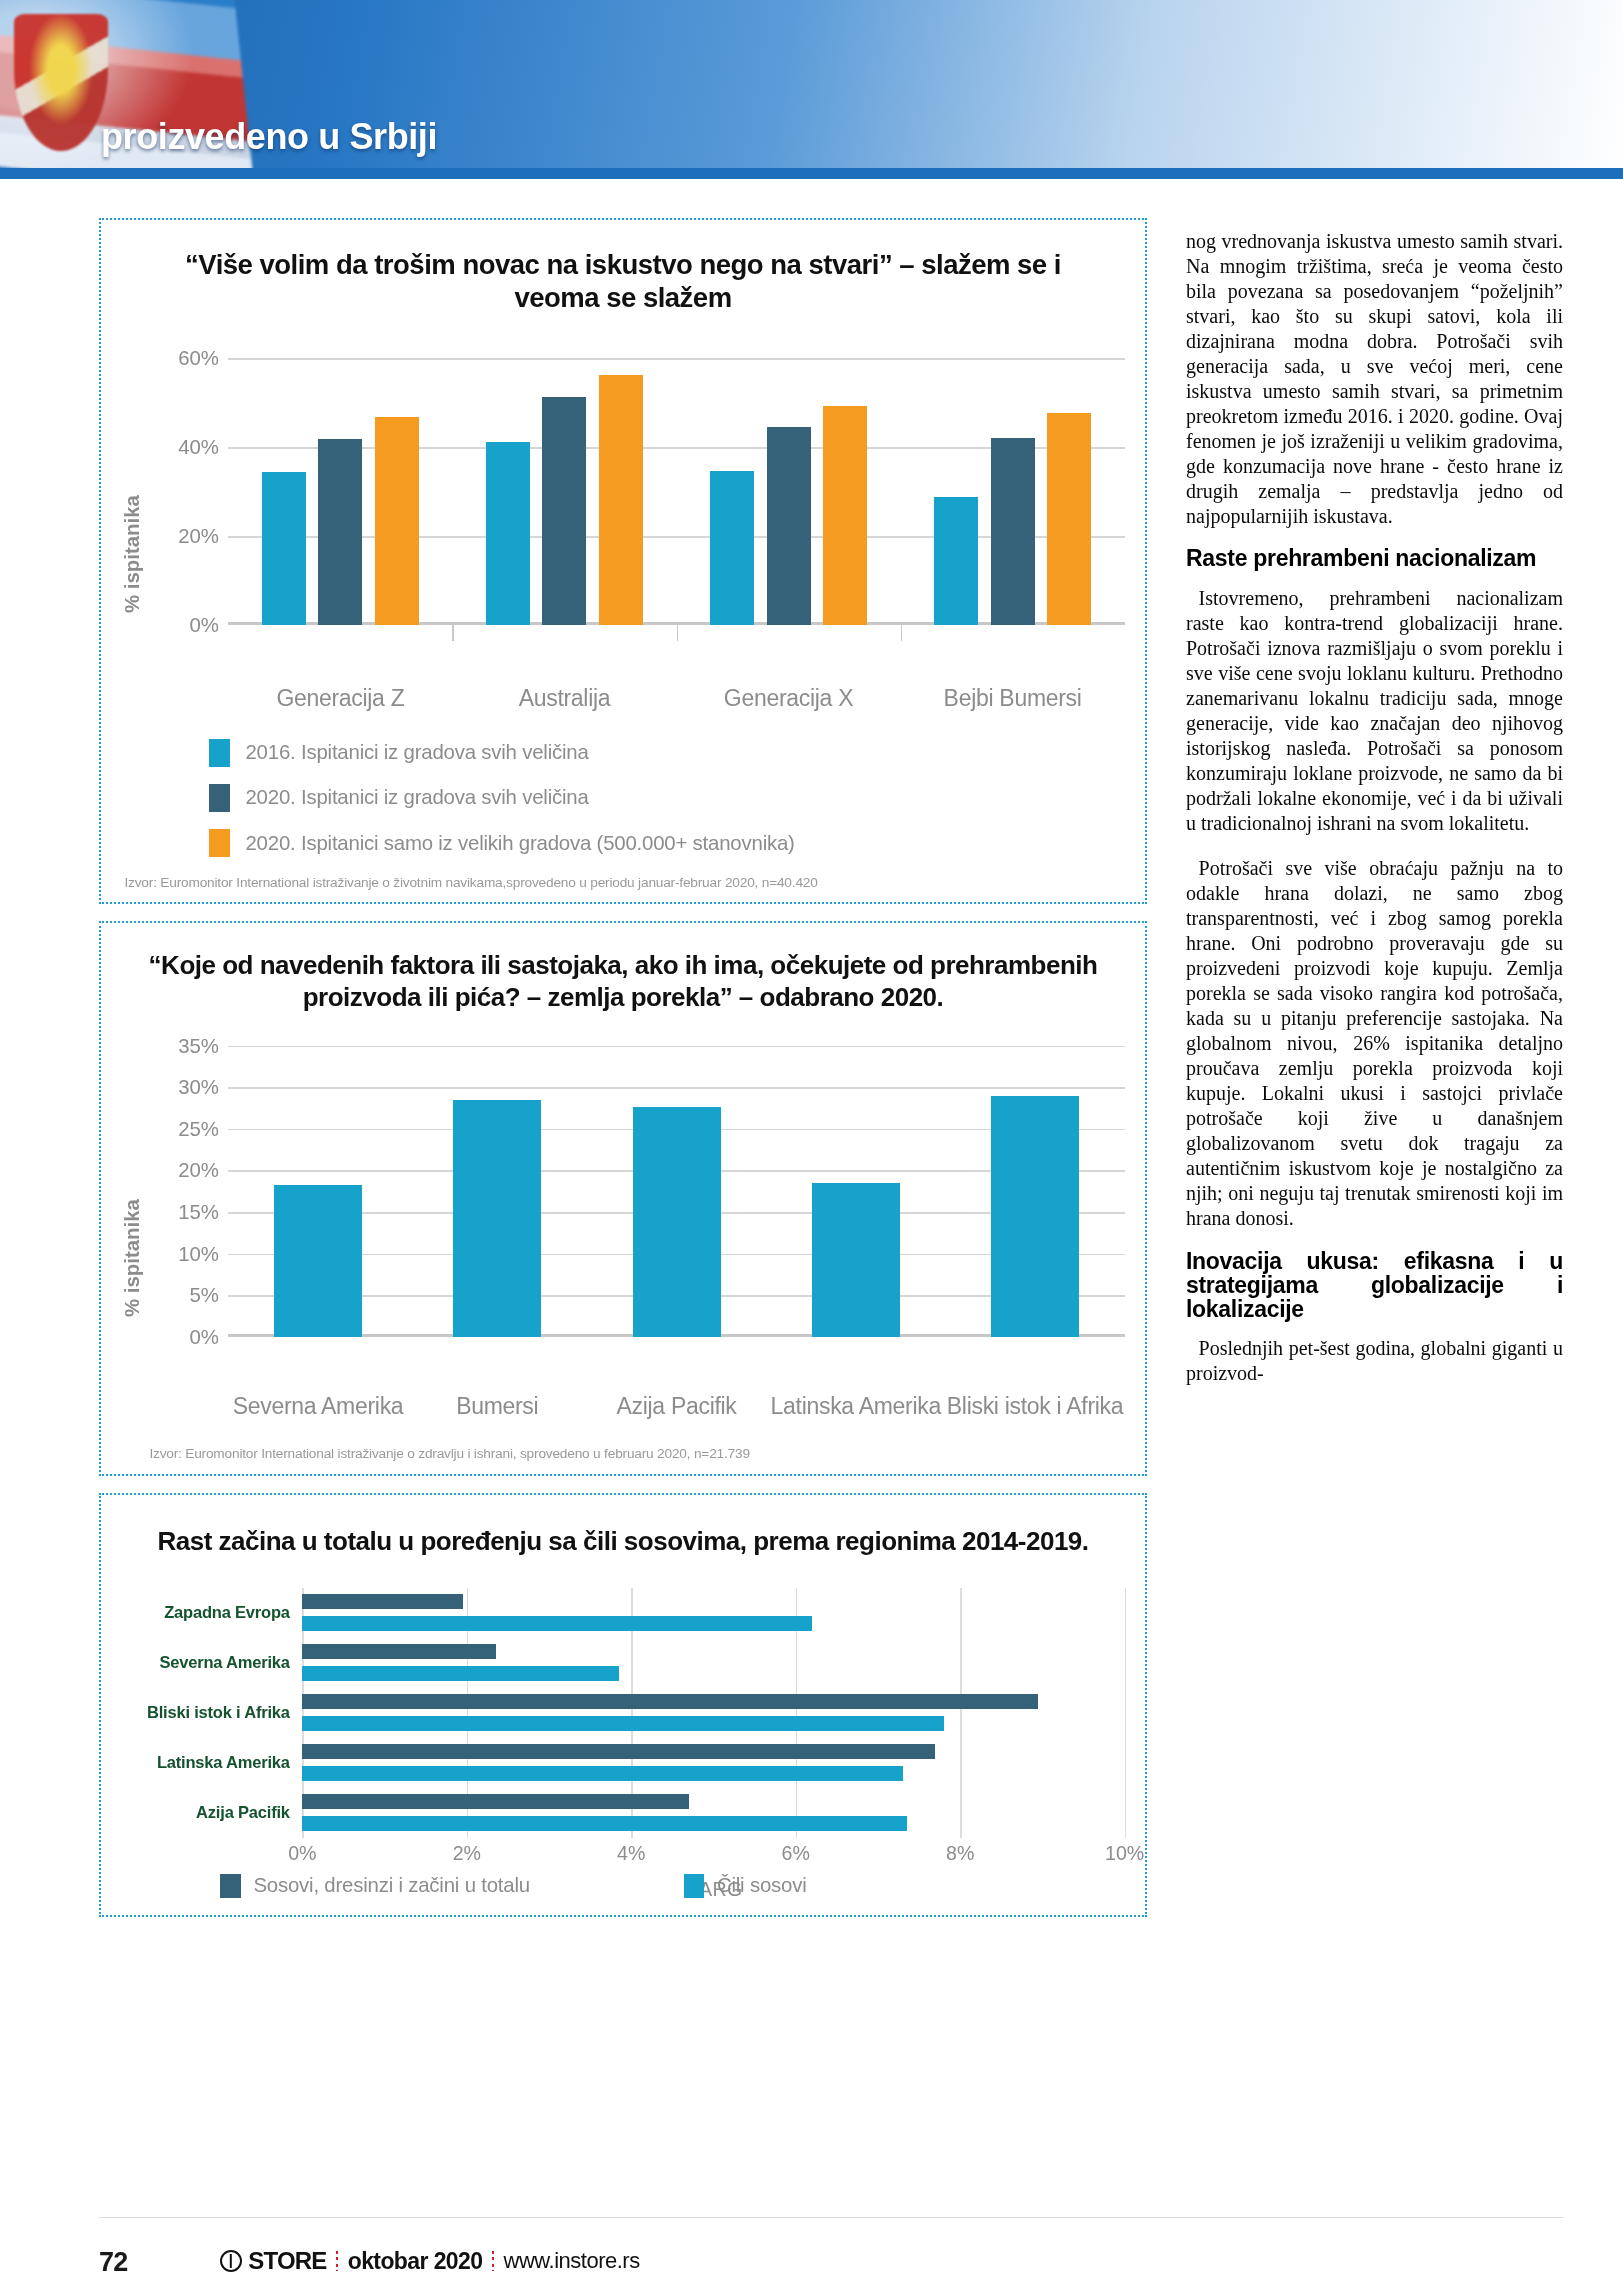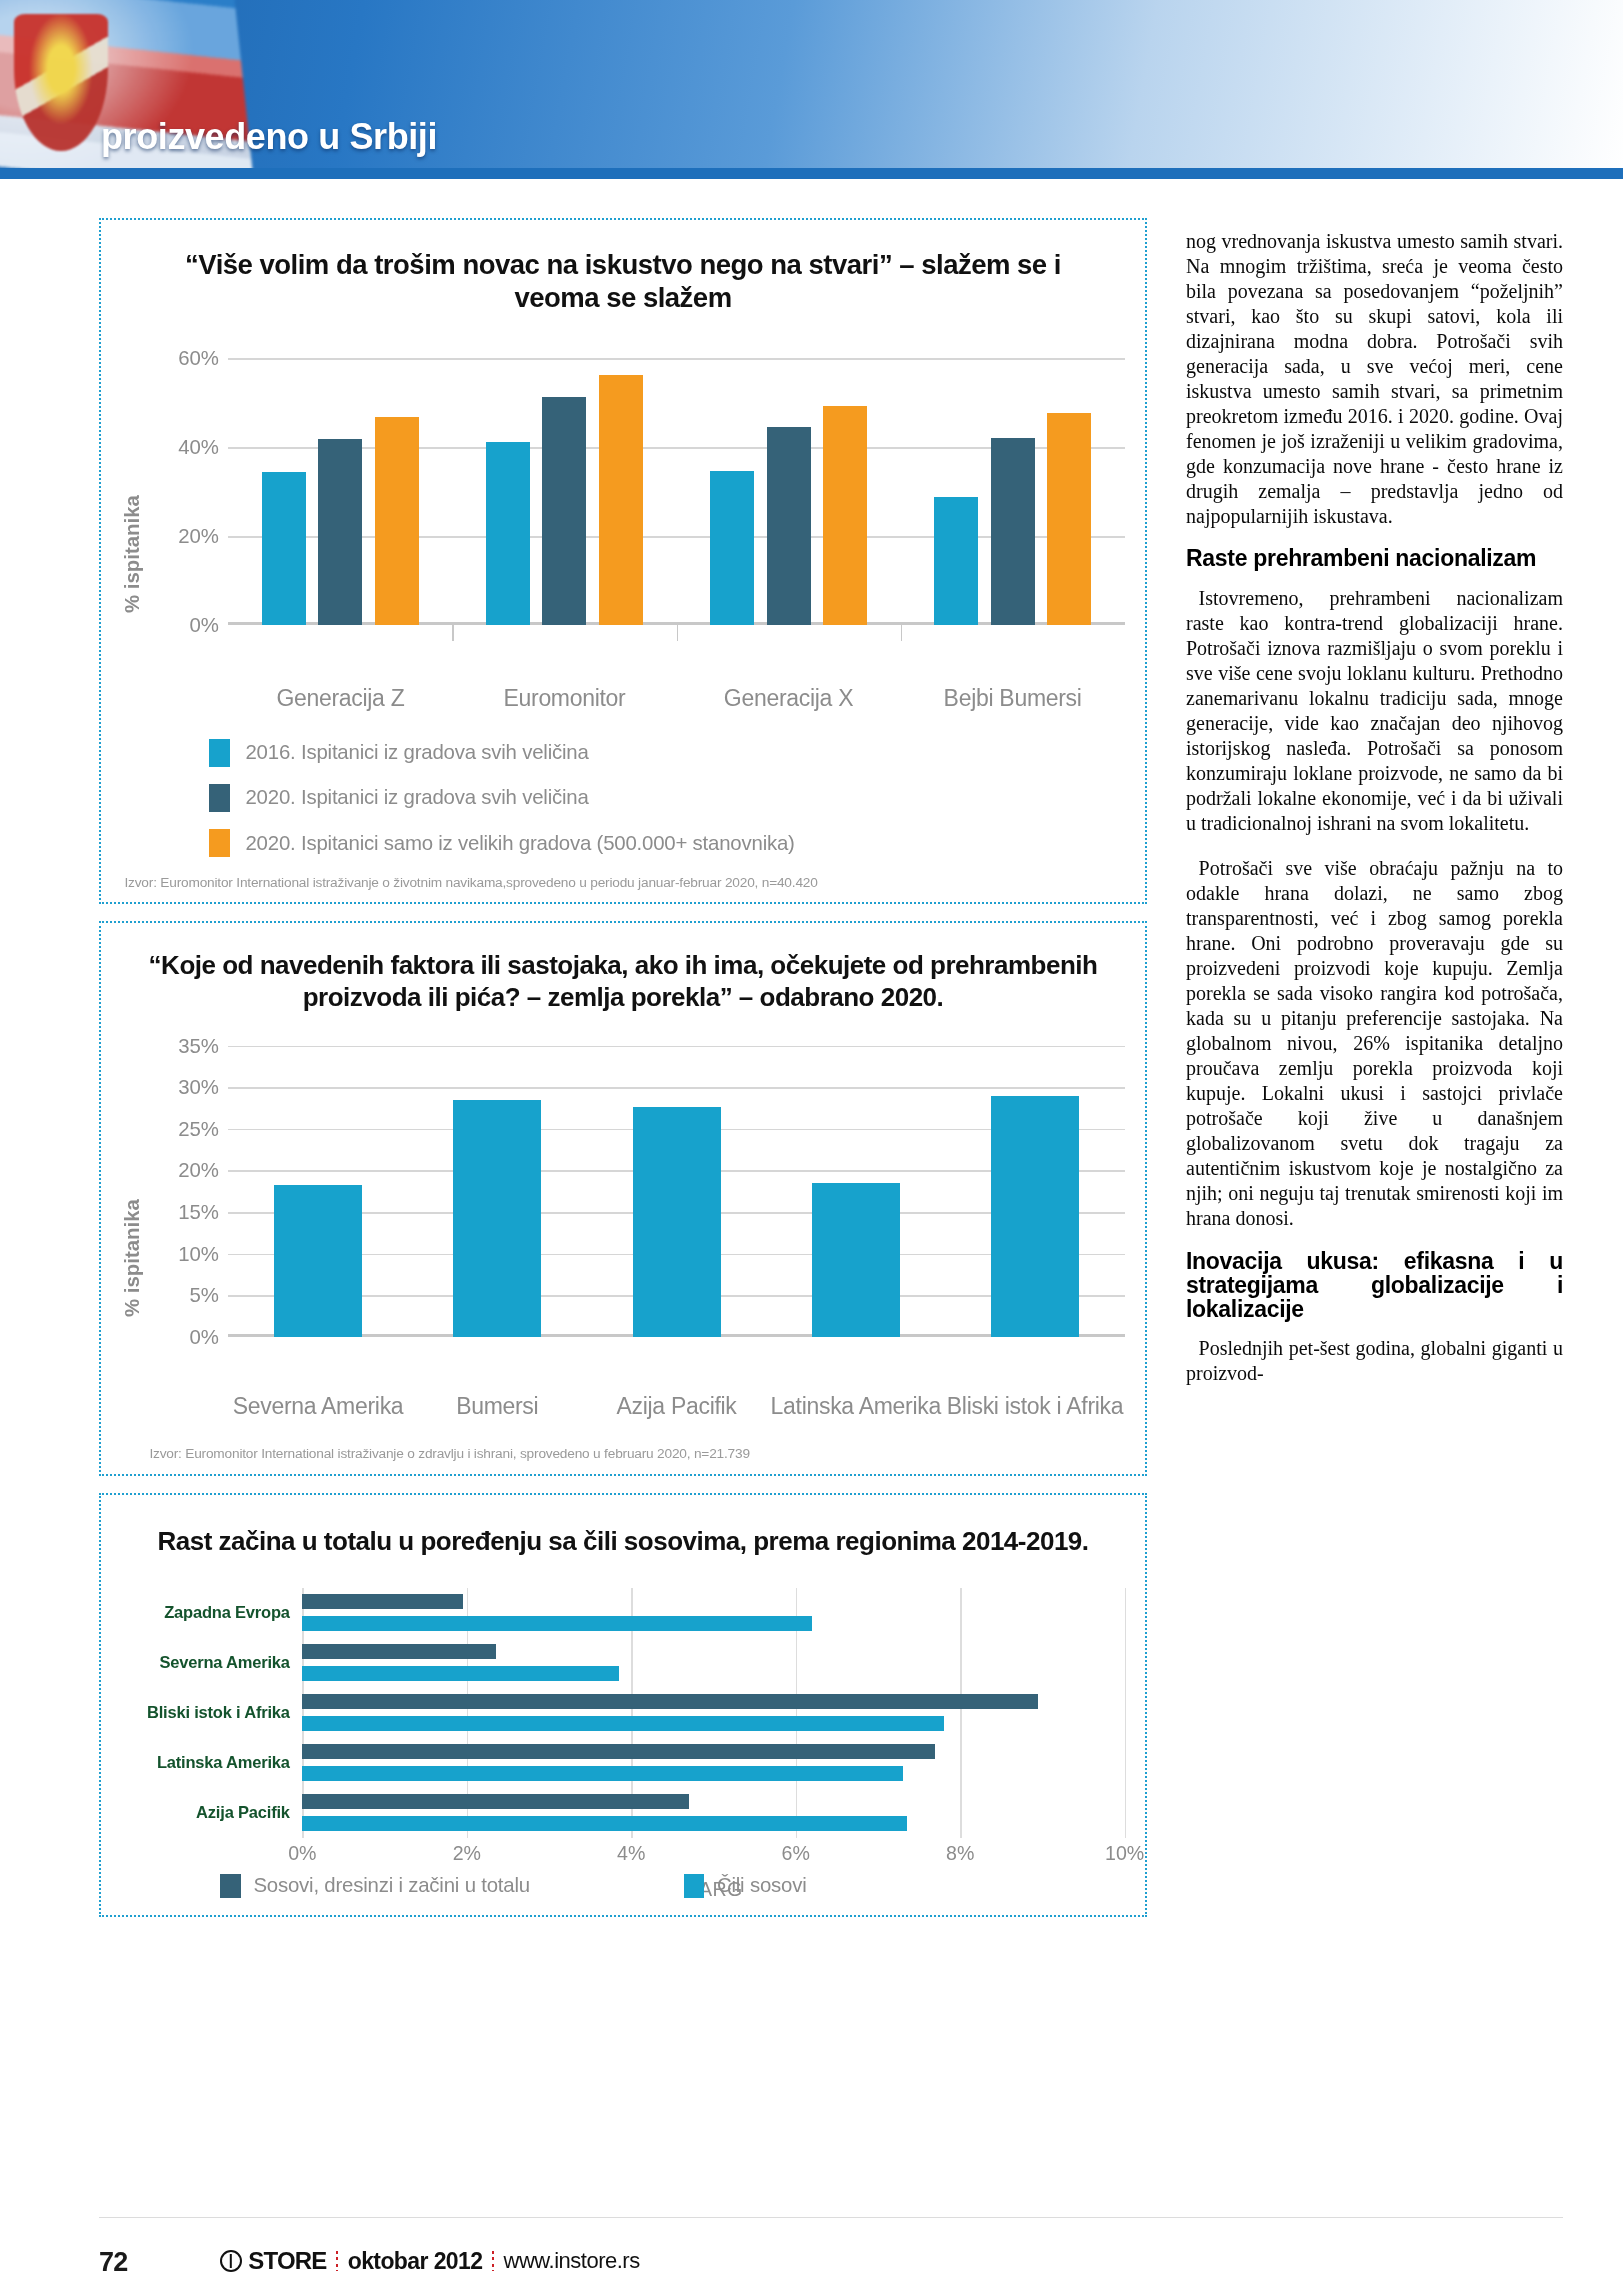--- a/index.html
+++ b/index.html
@@ -234,21 +234,21 @@
                 <div class="bar" style="width: 44px; margin-right: 0px; height: 79.3333%; background: rgb(245, 155, 31);"></div>
                 <div class="sep" style="left: 0px;"></div>
               </div>
             </div>
         </div>
       </div>
     </div>
 
     <div class="catrow">
       <div class="cat">Generacija Z</div>
-      <div class="cat">Euromonitor</div>
+      <div class="cat">Australija</div>
       <div class="cat">Generacija X</div>
       <div class="cat">Bejbi Bumersi</div>
     </div>
 
     <div class="legend1">
       <div class="lg-row">
         <span class="lg-sw" style="background:#17a2cc;"></span>
         <span class="lg-txt">2016. Ispitanici iz gradova svih veličina</span>
       </div>
       <div class="lg-row">
@@ -428,18 +428,18 @@
   <p>Poslednjih pet-šest godina, globalni giganti u proizvod-</p>
 </div>
 
 <div class="footer">
   <div class="foot-rule"></div>
   <div class="pageno">72</div>
   <div class="footbar">
     <span class="in-mark"></span>
     <span class="store">STORE</span>
     <span class="dotsep"></span>
-    <span class="footmeta">oktobar 2012</span>
+    <span class="footmeta">oktobar 2020</span>
     <span class="dotsep"></span>
     <span class="footurl">www.instore.rs</span>
   </div>
 </div>
 
 
 </body></html>

